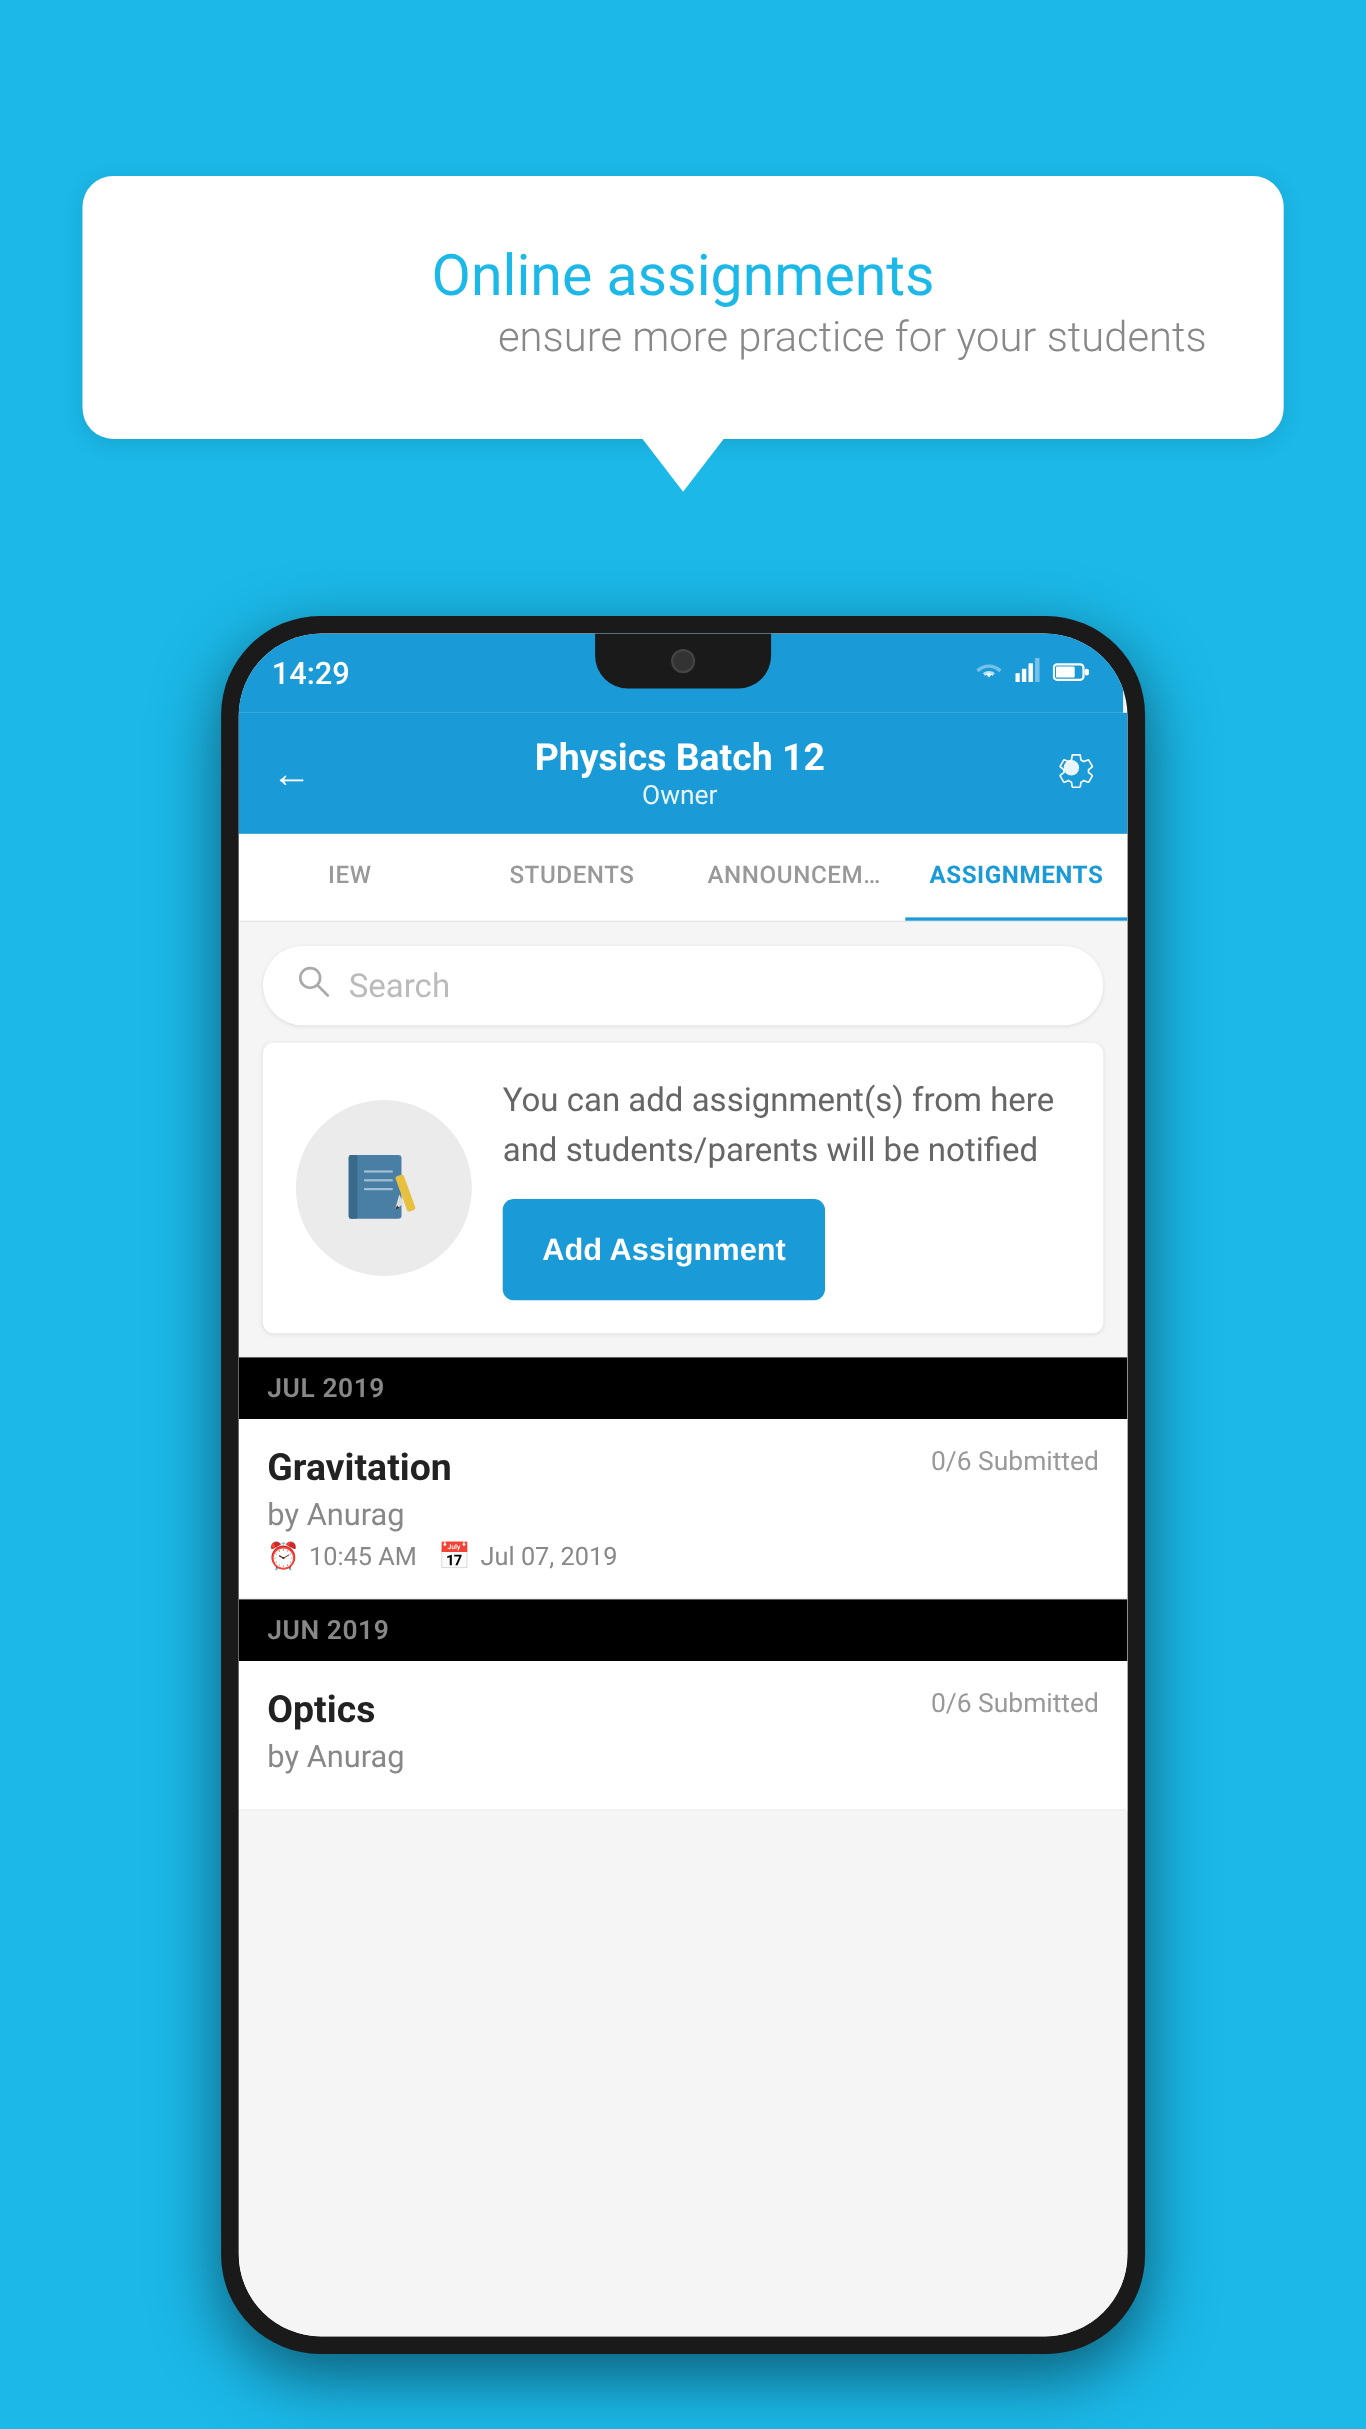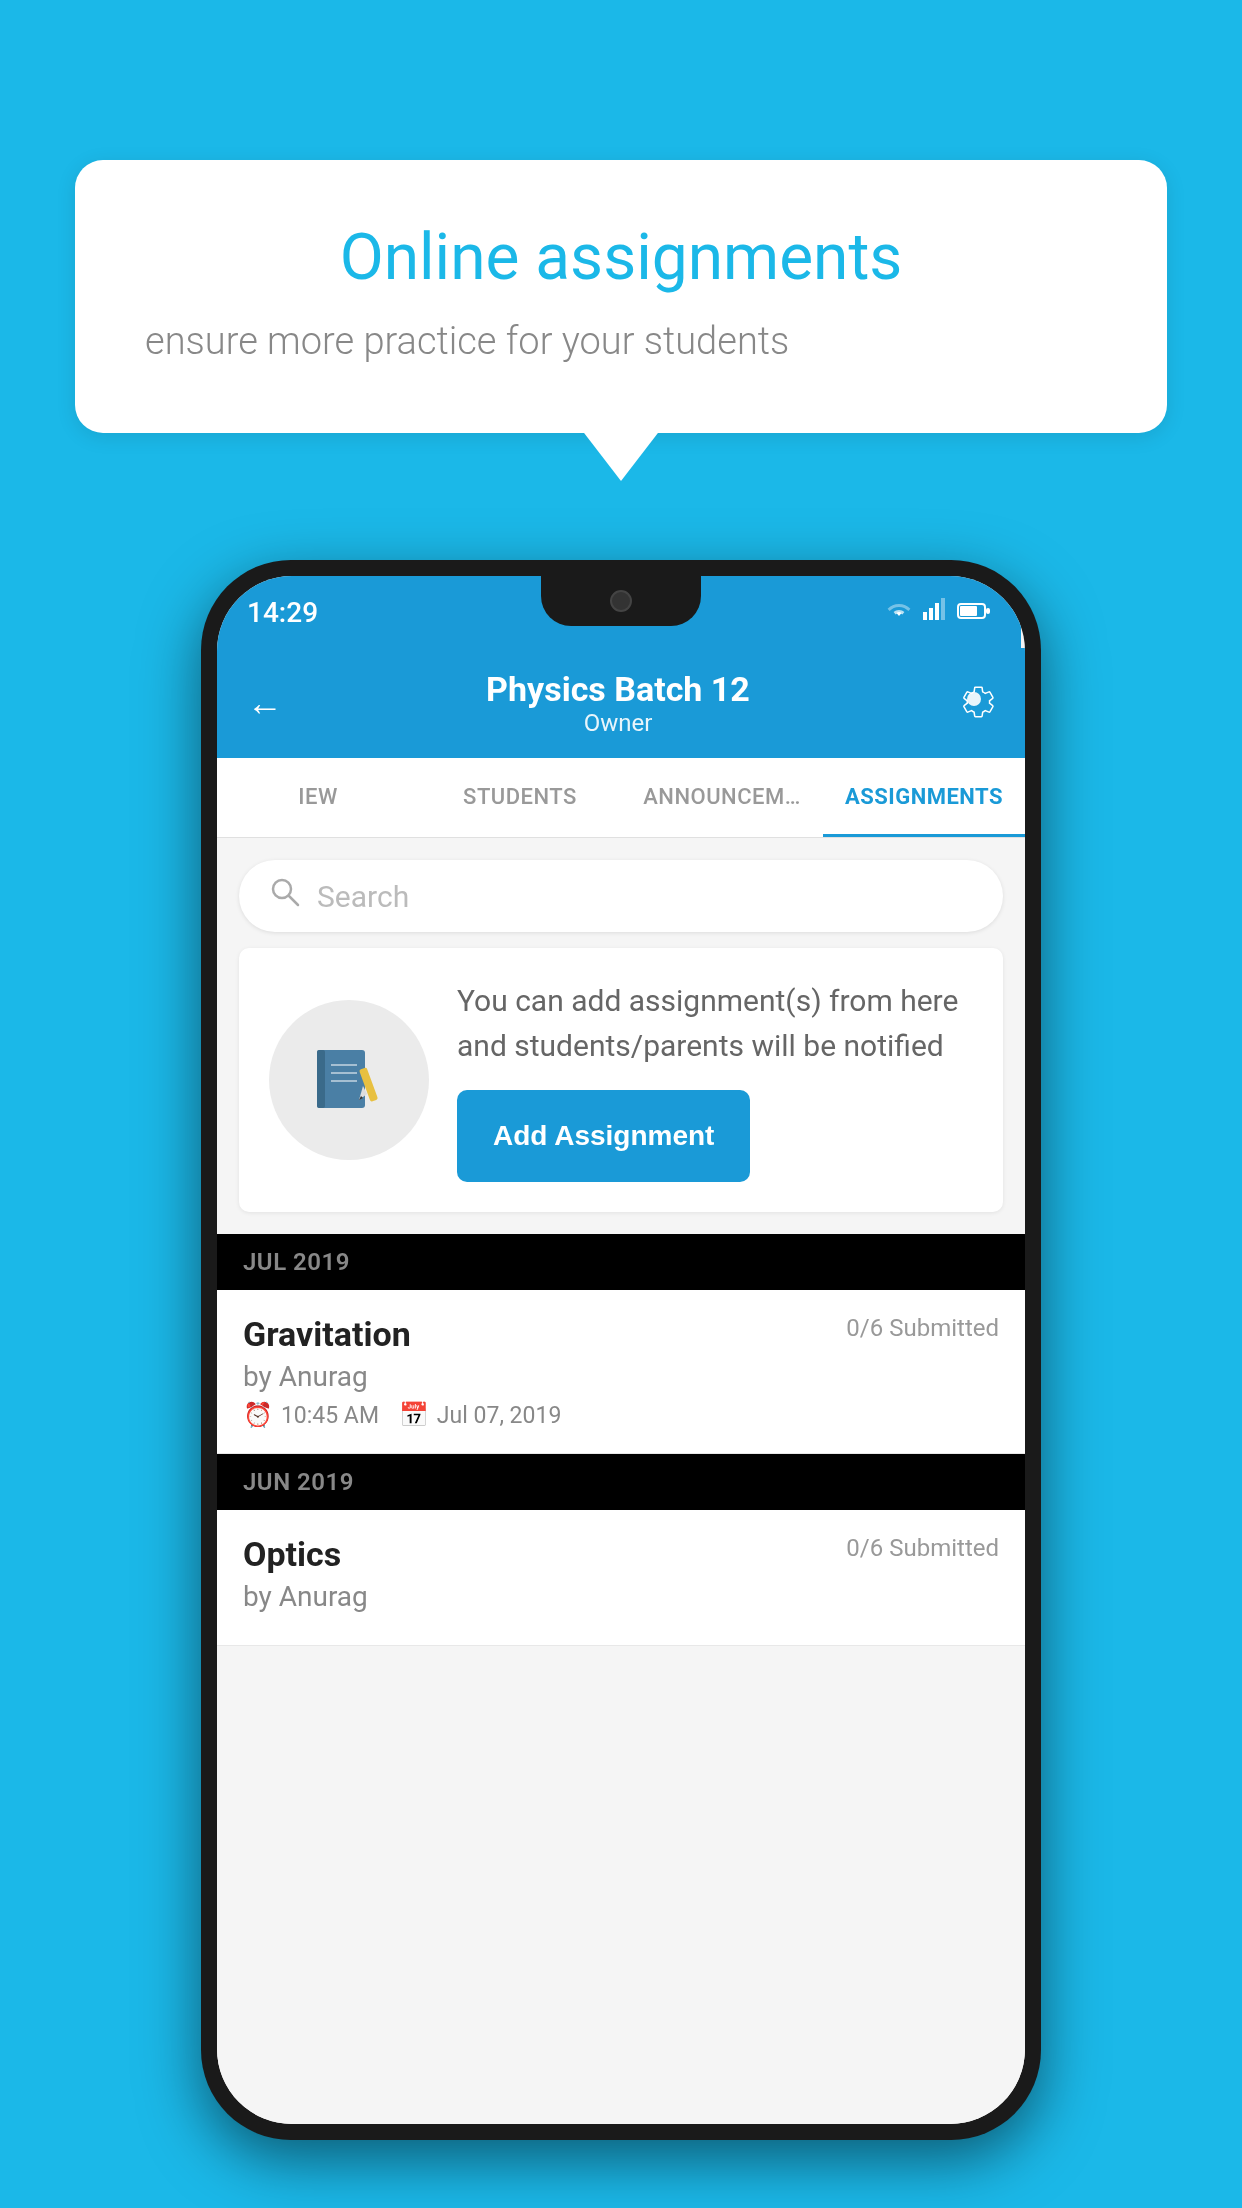--- a/index.html
+++ b/index.html
@@ -33,30 +33,30 @@
       bottom: -48px;
       left: 50%;
       transform: translateX(-50%);
       width: 0;
       height: 0;
       border-left: 40px solid transparent;
       border-right: 40px solid transparent;
       border-top: 52px solid white;
     }
     .speech-bubble-title {
-      font-size: 64px;
+      font-size: 52px;
       color: #1BB8E8;
       font-weight: 400;
       text-align: center;
-      margin-bottom: 24px;
+      margin-bottom: 4px;
     }
     .speech-bubble-subtitle {
       font-size: 38px;
       color: #888;
-      text-align: left;
+      text-align: right;
       font-weight: 300;
     }
 
     
     .phone-wrapper {
       position: absolute;
       top: 560px;
       left: 50%;
       transform: translateX(-50%);
       width: 840px;

